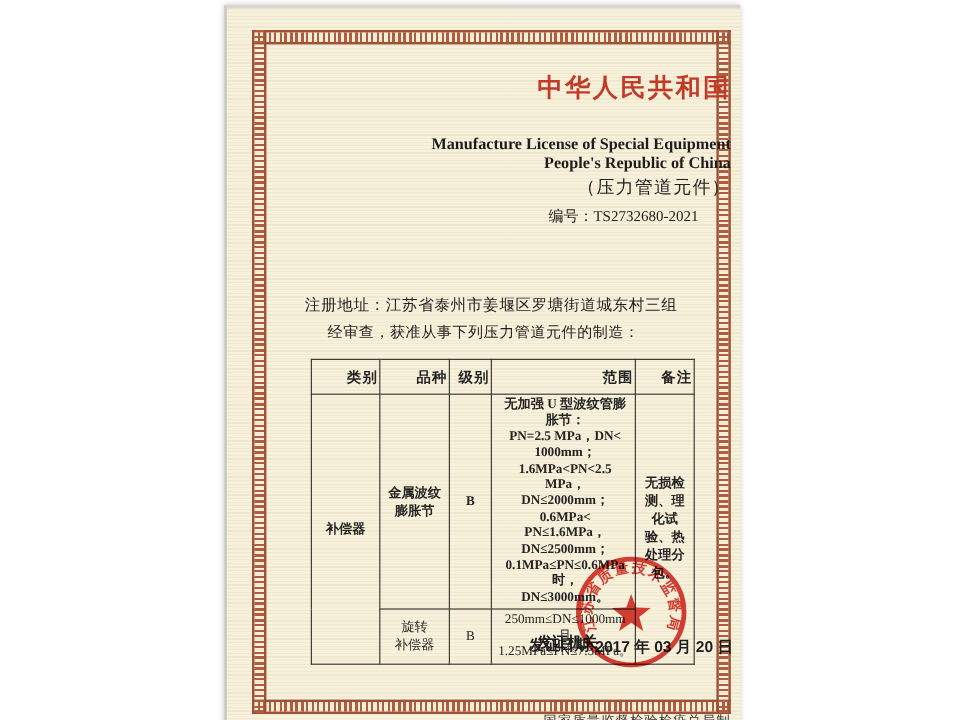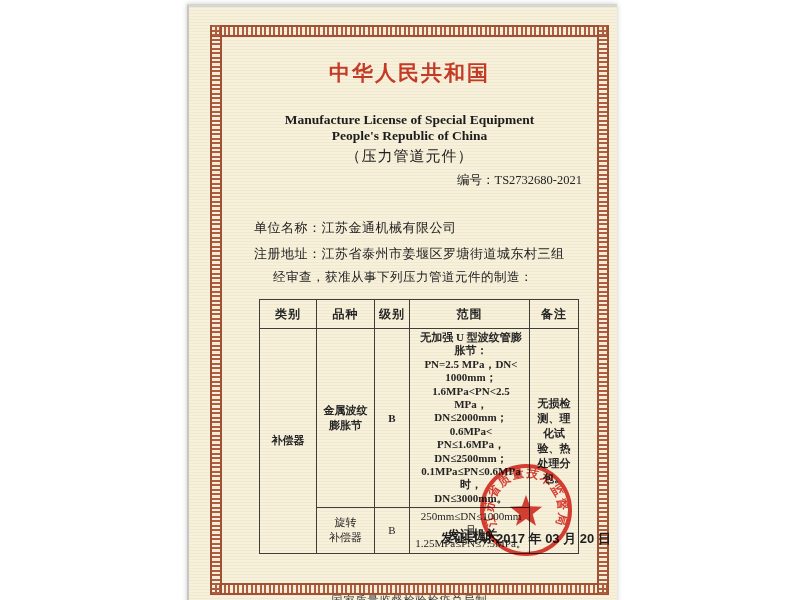--- a/index.html
+++ b/index.html
@@ -25,42 +25,42 @@
     background:repeating-linear-gradient(90deg,#b05c3e 0 2px,rgba(0,0,0,0) 2px 5px,#b05c3e 5px 7px,rgba(0,0,0,0) 7px 9px);
   }
   .edge.v{
     top:0;bottom:0;width:8px;
     border-left:2px solid #9e5134;border-right:2px solid #9e5134;
     background:repeating-linear-gradient(180deg,#b05c3e 0 2px,rgba(0,0,0,0) 2px 5px,#b05c3e 5px 7px,rgba(0,0,0,0) 7px 9px);
   }
   .edge.t{top:0;} .edge.b{bottom:0;} .edge.l{left:0;} .edge.r{right:0;}
 
   .abs{position:absolute;}
-  .ctr{left:21px;width:399px;text-align:center;}
+  .ctr{left:21px;width:399px;text-align:right;}
   .red{color:#c33a27;}
   .title-cn1{top:54px;font-size:21px;font-weight:bold;letter-spacing:2px;line-height:24px;}
   .title-cn2{top:78px;font-size:20px;font-weight:bold;letter-spacing:2px;line-height:24px;}
   .title-en{font-family:"Liberation Serif",serif;font-weight:bold;font-size:13.5px;color:#1c1c1c;line-height:15px;}
   .en1{top:105px;} .en2{top:121px;}
   .subtitle{top:140px;font-size:15px;letter-spacing:1px;color:#222;}
   .regno{top:165px;right:35px;font-size:12.5px;color:#222;margin-left:20px;}
   .fieldline{font-size:13px;color:#222;letter-spacing:0.5px;}
   .company{left:65px;top:212px;}
   .address{left:65px;top:238px;}
   .note{left:84px;top:262px;font-size:12.5px;}
 
   table.lic{
     position:absolute;left:70px;top:292px;width:319px;
     border-collapse:collapse;table-layout:fixed;
     color:#242424;
   }
   table.lic col.c1{width:57px;} table.lic col.c2{width:58px;}
   table.lic col.c3{width:35px;} table.lic col.c4{width:120px;}
   table.lic col.c5{width:49px;}
-  table.lic th,table.lic td{border:1.5px solid #3f3d3a;}
+  table.lic th,table.lic td{border:1.5px solid #3f3d3a;text-align:right;}
   table.lic th{height:26px;font-size:12px;font-weight:bold;letter-spacing:1px;}
   table.lic td{font-size:11px;text-align:center;vertical-align:middle;}
   tr.r1 td{height:111px;font-weight:bold;} tr.r2 td{height:30px;}
   td.scope{font-size:10.5px;line-height:13.4px;text-align:left;padding:2px 2px 2px 5px;}
   td.remark{font-size:11px;line-height:15px;text-align:left;padding:2px 3px;}
   .pre{white-space:pre-line;}
 
   .footline{font-size:12.5px;color:#1e1e1e;font-weight:bold;}
   .approve{left:65px;top:495px;}
   .issueorg{left:259px;top:520px;}
@@ -84,21 +84,20 @@
     <div class="edge v l"></div>
     <div class="edge v r"></div>
   </div>
 
   <div class="abs ctr title-cn1 red">中华人民共和国</div>
   <div class="abs ctr title-en en1">Manufacture License of Special Equipment</div>
   <div class="abs ctr title-en en2">People's Republic of China</div>
   <div class="abs ctr subtitle">（压力管道元件）</div>
   <div class="abs regno">编号：TS2732680-2021</div>
 
-  <div class="abs fieldline company"><span>单位名称：</span><span>江苏金通机械有限公司</span></div>
 
   <div class="abs fieldline address"><span>注册地址：</span><span>江苏省泰州市姜堰区罗塘街道城东村三组</span></div>
 
   <div class="abs fieldline note">经审查，获准从事下列压力管道元件的制造：</div>
 
   <table class="lic">
     <colgroup>
         <col class="c1">
         <col class="c2">
         <col class="c3">

